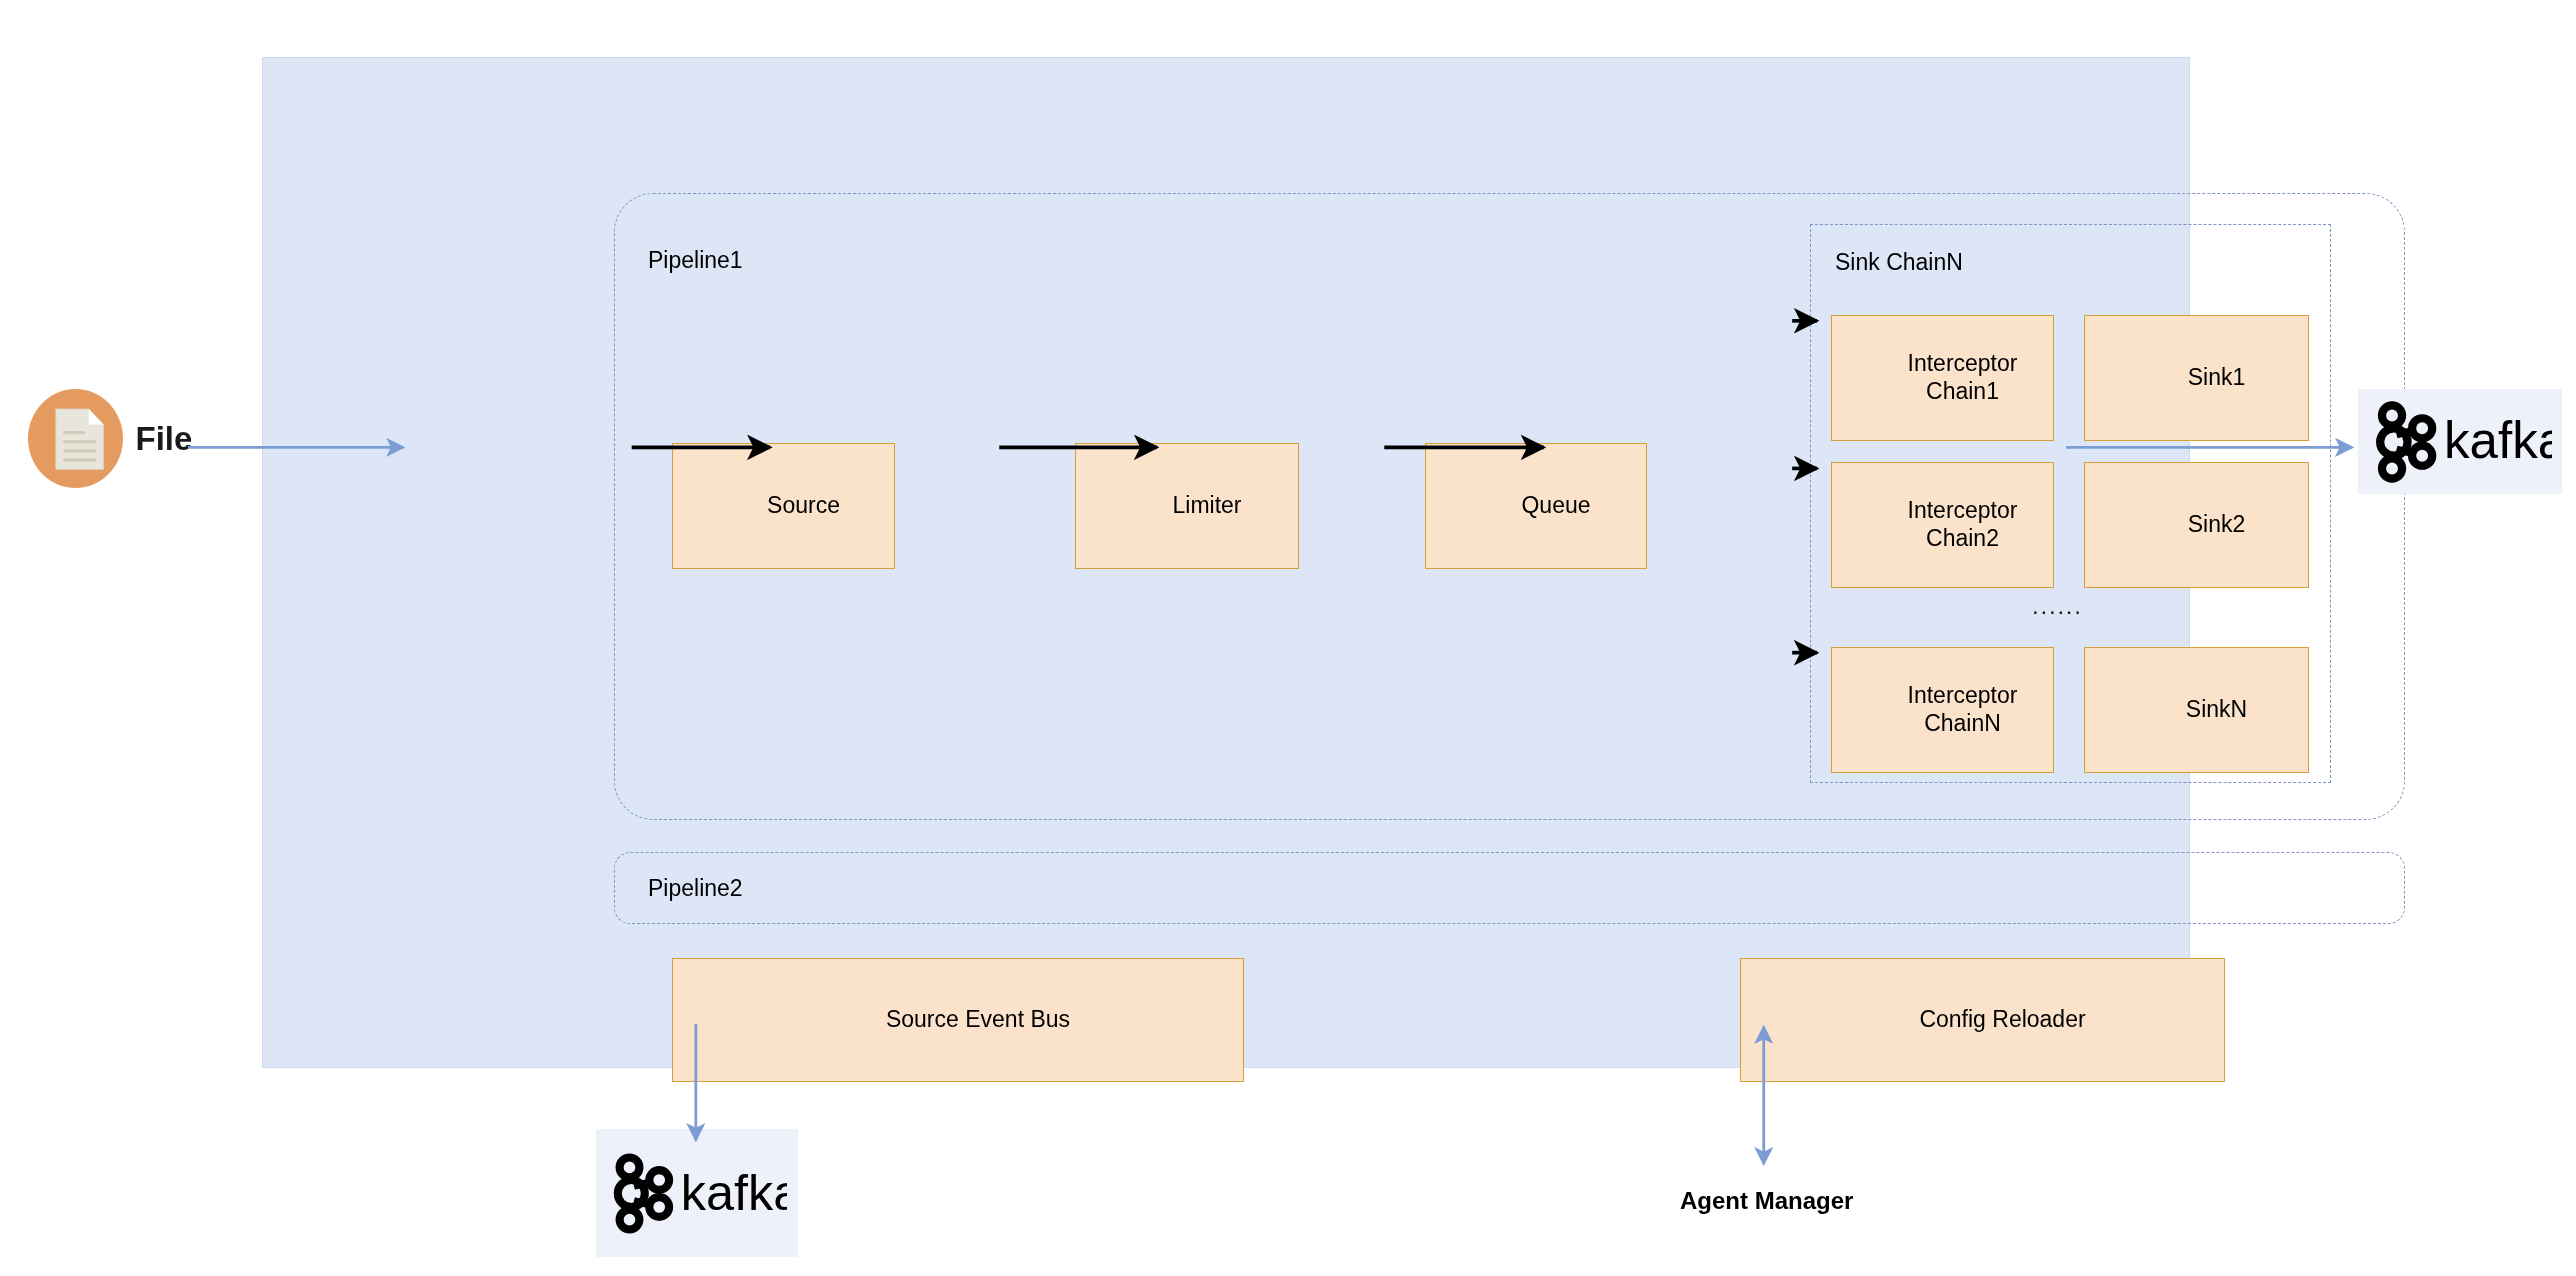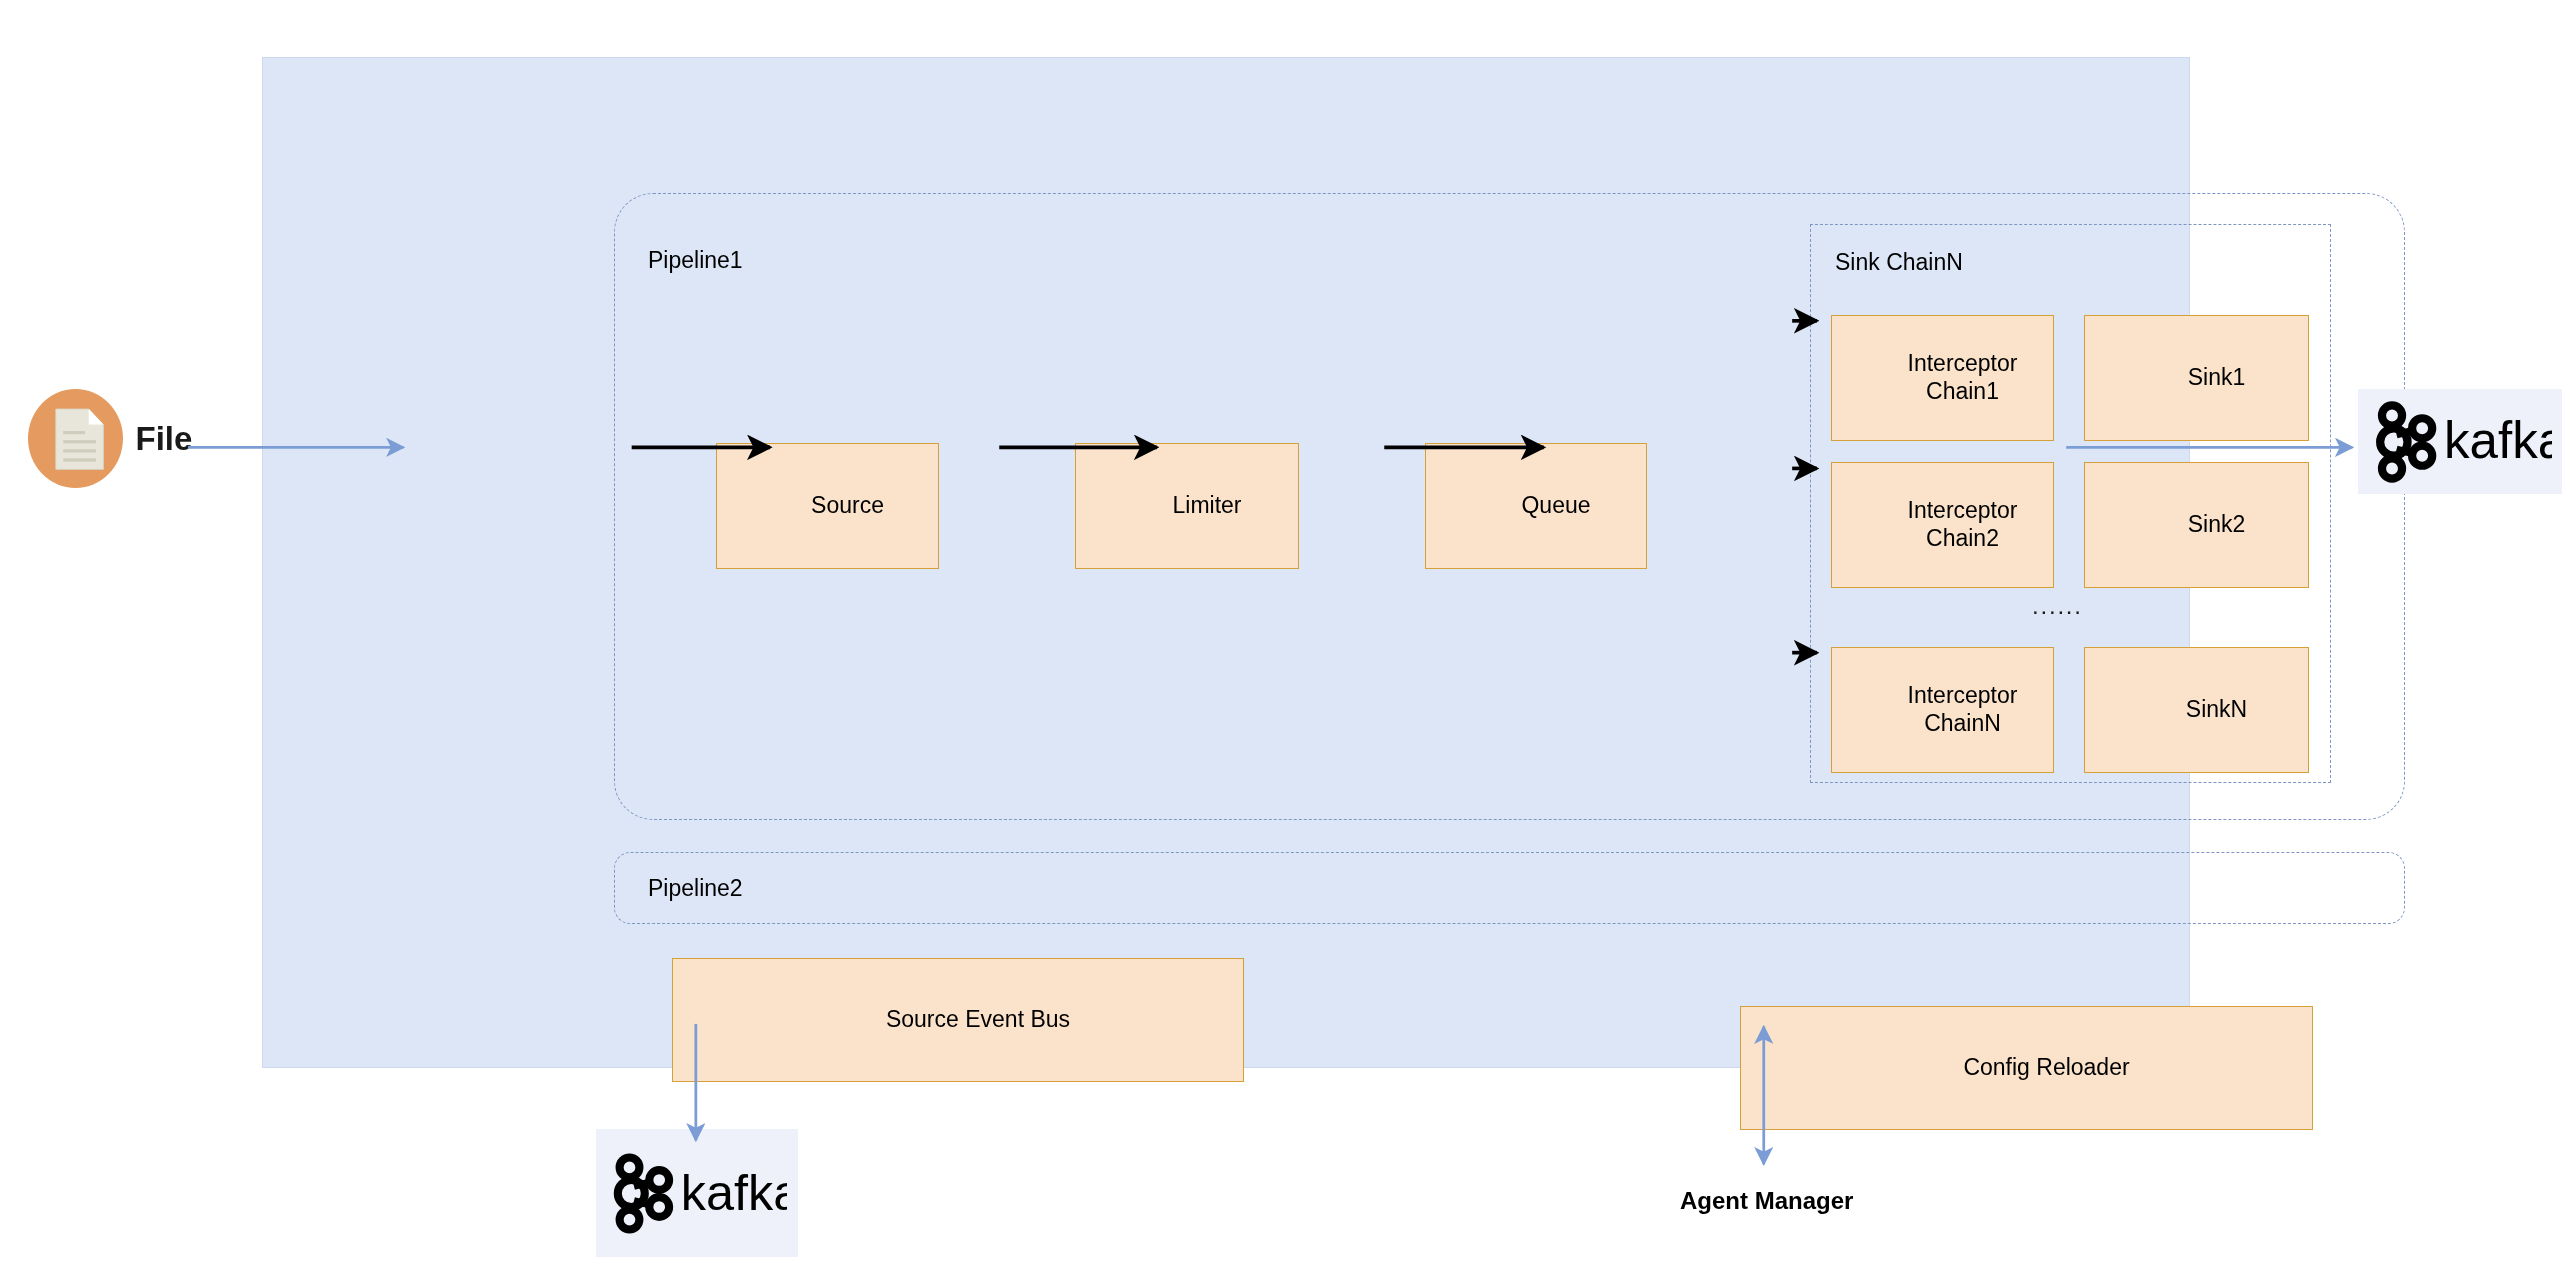--- a/index.html
+++ b/index.html
@@ -80,33 +80,33 @@
     display: flex;
     align-items: center;
     justify-content: center;
     font-size: 23px;
     color: #000000;
     text-align: center;
     line-height: 1.2;
     padding-left: 40px;
   }
 
-  #box-source   { left: 409px;  top: 385px; width: 223px; height: 126px; margin-left: 44px; }
+  #box-source   { left: 409px;  top: 385px; width: 223px; height: 126px; }
   #box-limiter  { left: 776px;  top: 385px; width: 224px; height: 126px; margin-left: 36px; }
   #box-queue    { left: 1162px; top: 385px; width: 222px; height: 126px; }
 
   #box-ic1   { left: 1568px; top: 257px; width: 223px; height: 126px; }
   #box-sink1 { left: 1821px; top: 257px; width: 225px; height: 126px; }
   #box-ic2   { left: 1568px; top: 404px; width: 223px; height: 126px; }
   #box-sink2 { left: 1821px; top: 404px; width: 225px; height: 126px; }
   #box-icn   { left: 1568px; top: 589px; width: 223px; height: 126px; }
   #box-sinkn { left: 1821px; top: 589px; width: 225px; height: 126px; }
 
   #box-monitor-event-bus { left: 409px;  top: 900px; width: 572px; height: 124px; }
-  #box-config-reloader   { left: 1477px; top: 948px; width: 573px; height: 124px; }
+  #box-config-reloader   { left: 1477px; top: 900px; width: 485px; height: 124px; }
 
   
   .ellipsis {
     position: absolute;
     left: 1769px;
     top: 536px;
     font-size: 24px;
     letter-spacing: 1.8px;
     color: #1b1b1b;
     line-height: 1;

